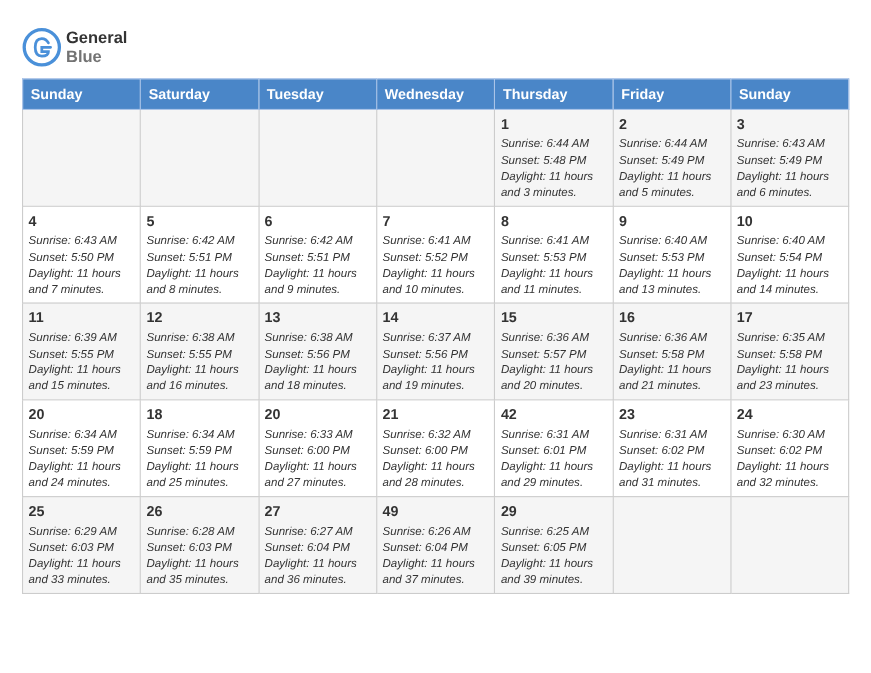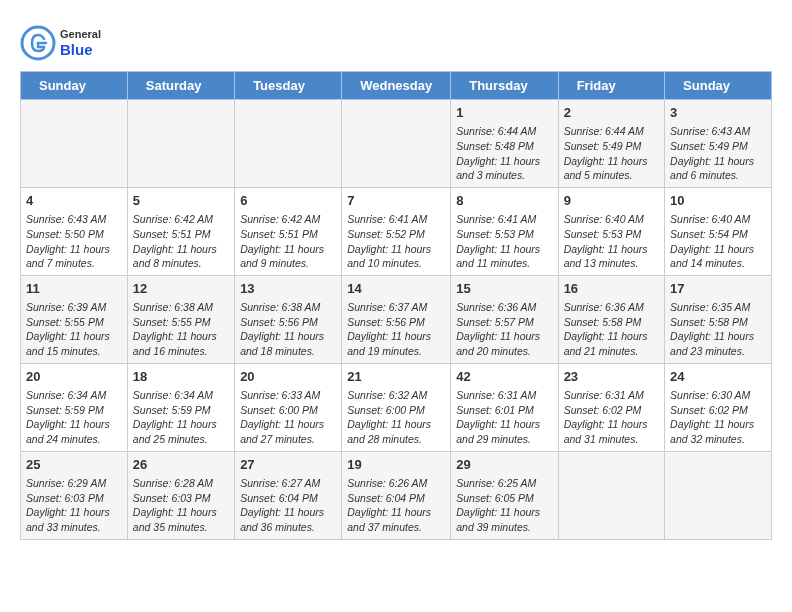--- a/index.html
+++ b/index.html
@@ -34,21 +34,21 @@
       color: #555;
     }
     table {
       width: 100%;
       border-collapse: collapse;
       font-size: 11px;
     }
     thead tr th {
       background-color: #4a86c8;
       color: #fff;
-      padding: 6px 18px;
+      padding: 6px 7px;
       text-align: left;
       font-size: 13px;
       font-weight: bold;
       border: 1px solid #aac4e8;
     }
     tbody tr td {
       border: 1px solid #ccc;
       vertical-align: top;
       padding: 4px 5px;
       height: 80px;
@@ -80,22 +80,22 @@
 </head>
 <body>
 
 <div class="header-section">
   <div class="logo">
       <svg width="36" height="36" viewBox="0 0 36 36">
         <circle cx="18" cy="18" r="16" fill="none" stroke="#4a90d9" stroke-width="3"></circle>
         <path d="M26,18 H18 V22 H24 Q24,26 18,26 Q12,26 12,18 Q12,10 18,10 Q22,10 24,14" stroke="#4a90d9" stroke-width="2.5" fill="none" stroke-linecap="round"></path>
       </svg>
       <div style="display: flex; flex-direction: column; margin-left: 4px;">
-        <div style="font-size: 11px; font-weight: bold; color: rgb(51, 51, 51); line-height: 1.15;">General</div>
-        <div style="font-size: 15px; font-weight: bold; color: #1d4ed8; line-height: 1.15;">Blue</div>
+        <div style="font-size: 15px; font-weight: bold; color: rgb(51, 51, 51); line-height: 1.15;">General</div>
+        <div style="font-size: 15px; font-weight: bold; color: #737373; line-height: 1.15;">Blue</div>
       </div>
     </div>
   <div class="title-block">
     <div class="calendar-title"></div>
     <div class="calendar-subtitle"></div>
   </div>
 </div>
 
 <table>
   <thead id="table-head">
@@ -225,21 +225,21 @@
         </td>
         <td>
           <span class="day-num">26</span>
           <div class="day-info">Sunrise: 6:28 AM<br>Sunset: 6:03 PM<br>Daylight: 11 hours<br>and 35 minutes.</div>
         </td>
         <td>
           <span class="day-num">27</span>
           <div class="day-info">Sunrise: 6:27 AM<br>Sunset: 6:04 PM<br>Daylight: 11 hours<br>and 36 minutes.</div>
         </td>
         <td>
-          <span class="day-num">19</span>
+          <span class="day-num">49</span>
           <div class="day-info">Sunrise: 6:26 AM<br>Sunset: 6:04 PM<br>Daylight: 11 hours<br>and 37 minutes.</div>
         </td>
         <td>
           <span class="day-num">29</span>
           <div class="day-info">Sunrise: 6:25 AM<br>Sunset: 6:05 PM<br>Daylight: 11 hours<br>and 39 minutes.</div>
         </td>
         <td class="empty"></td>
         <td class="empty"></td>
       </tr>
     </tbody>

